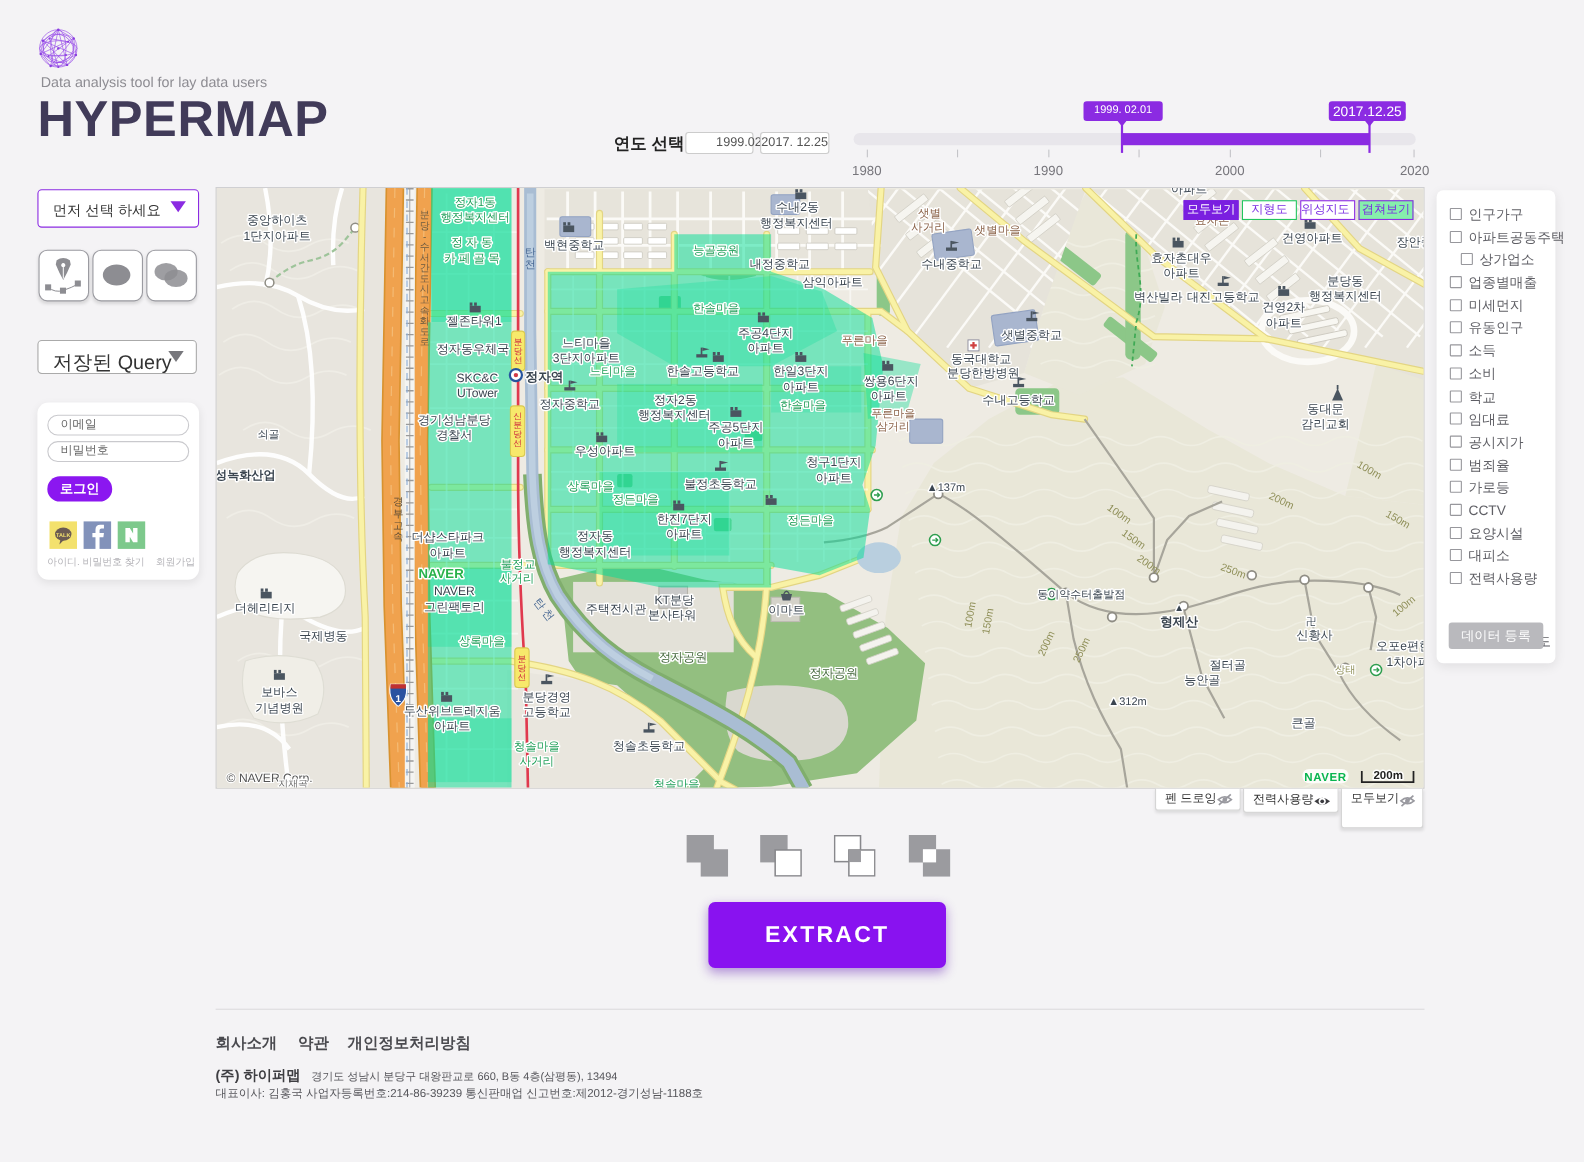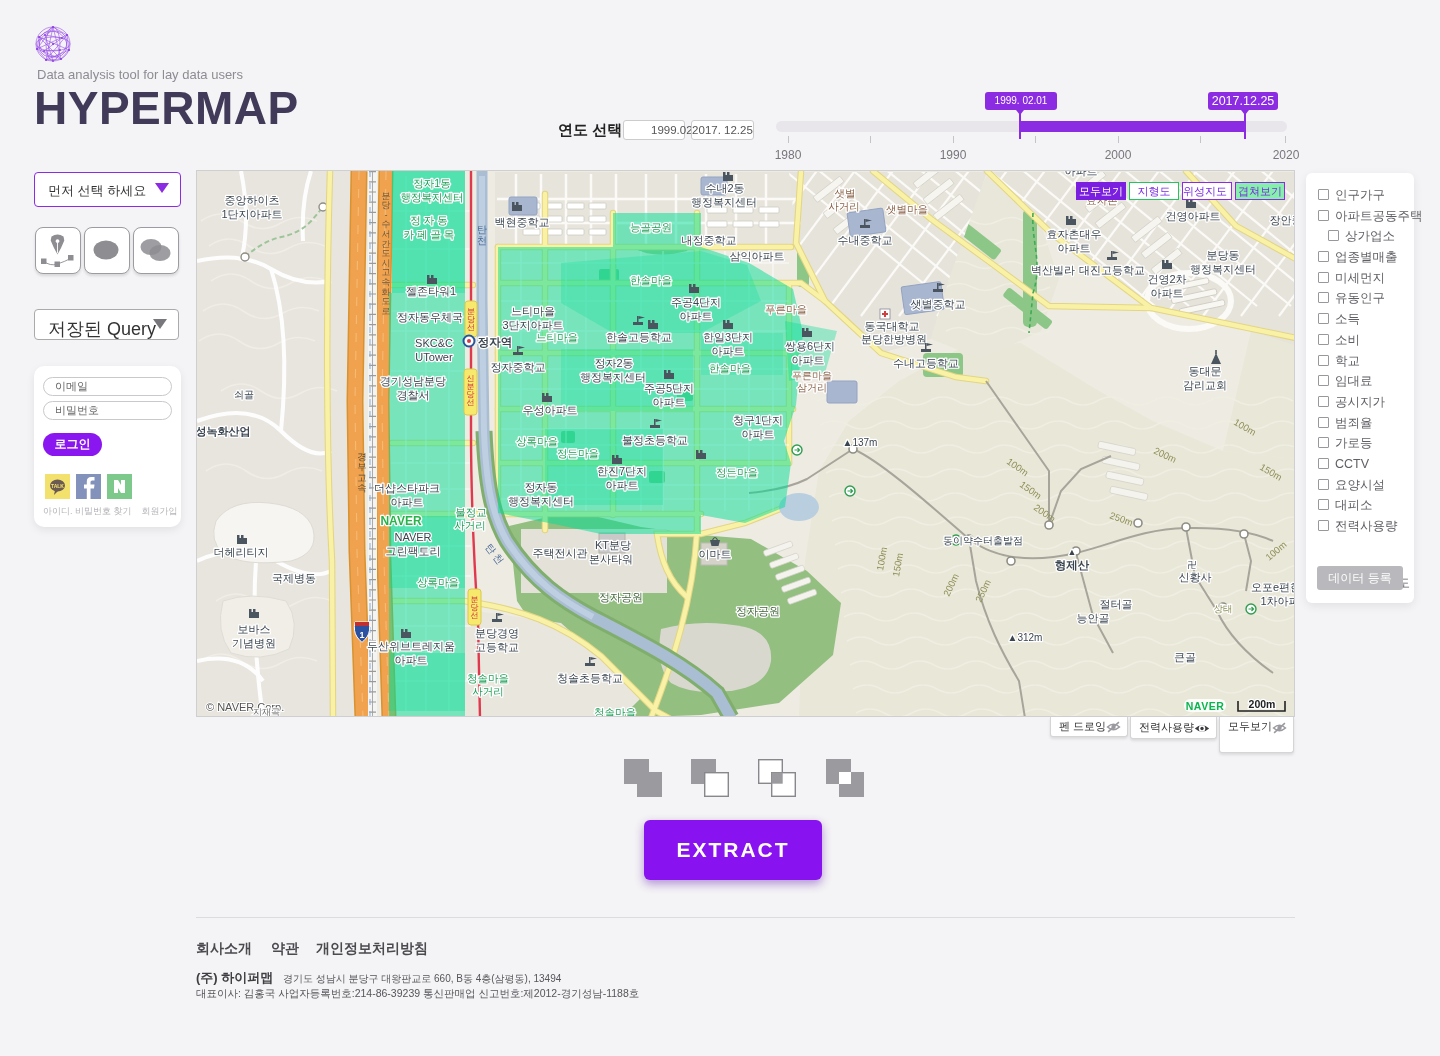--- a/index.html
+++ b/index.html
@@ -966,21 +966,21 @@
     <rect x="0.7" y="0.7" width="23.6" height="23.6" fill="#fff" stroke="#88888c" stroke-width="1.4"></rect>
     <rect x="13.7" y="13.7" width="23.6" height="23.6" fill="#fff" stroke="#88888c" stroke-width="1.4"></rect>
     <rect x="13.7" y="13.7" width="11" height="11" fill="#9b9b9f"></rect>
   </svg>
 
 <svg class="abs" style="left:826px;top:759px" width="38" height="38" viewBox="0 0 38 38">
     <path d="M0 0 H25 V13 H38 V38 H13 V25 H0 Z" fill="#9b9b9f"></path>
     <rect x="13" y="13" width="12" height="12" fill="#fff"></rect>
   </svg>
 
-<div class="abs" style="left:644px;top:820px;width:178px;height:60px;background:#8912f0;border-radius:6px;box-shadow:0 4px 10px rgba(100,30,180,0.45);color:#fff;font-size:21px;font-weight:bold;letter-spacing:2px;text-align:center;line-height:60px;">EXTRACT</div>
+<div class="abs" style="left:644px;top:820px;width:216px;height:60px;background:#8912f0;border-radius:6px;box-shadow:0 4px 10px rgba(100,30,180,0.45);color:#fff;font-size:21px;font-weight:bold;letter-spacing:2px;text-align:center;line-height:60px;">EXTRACT</div>
 
 <div class="abs" style="left:196px;top:917px;width:1099px;height:1px;background:#dcdbde;"></div>
 
 <div class="abs" style="left:196px;top:940px;font-size:14px;font-weight:bold;color:#4a4a4f;">회사소개<span style="margin-left:19px;">약관</span><span style="margin-left:17px;">개인정보처리방침</span></div>
 
 <div class="abs" style="left:196px;top:969px;font-size:13px;font-weight:bold;color:#3e3e42;">(주) 하이퍼맵 <span style="font-size:10px;font-weight:normal;color:#55555a;margin-left:6px;">경기도 성남시 분당구 대왕판교로 660, B동 4층(삼평동), 13494</span></div>
 
 <div class="abs" style="left:196px;top:987px;font-size:10.5px;color:#55555a;">대표이사: 김홍국 사업자등록번호:214-86-39239 통신판매업 신고번호:제2012-경기성남-1188호</div>
 
 <div class="abs" style="left:1306px;top:173px;width:108px;height:430px;background:#fff;border-radius:6px;box-shadow:0 3px 10px rgba(0,0,0,0.08);"></div>

